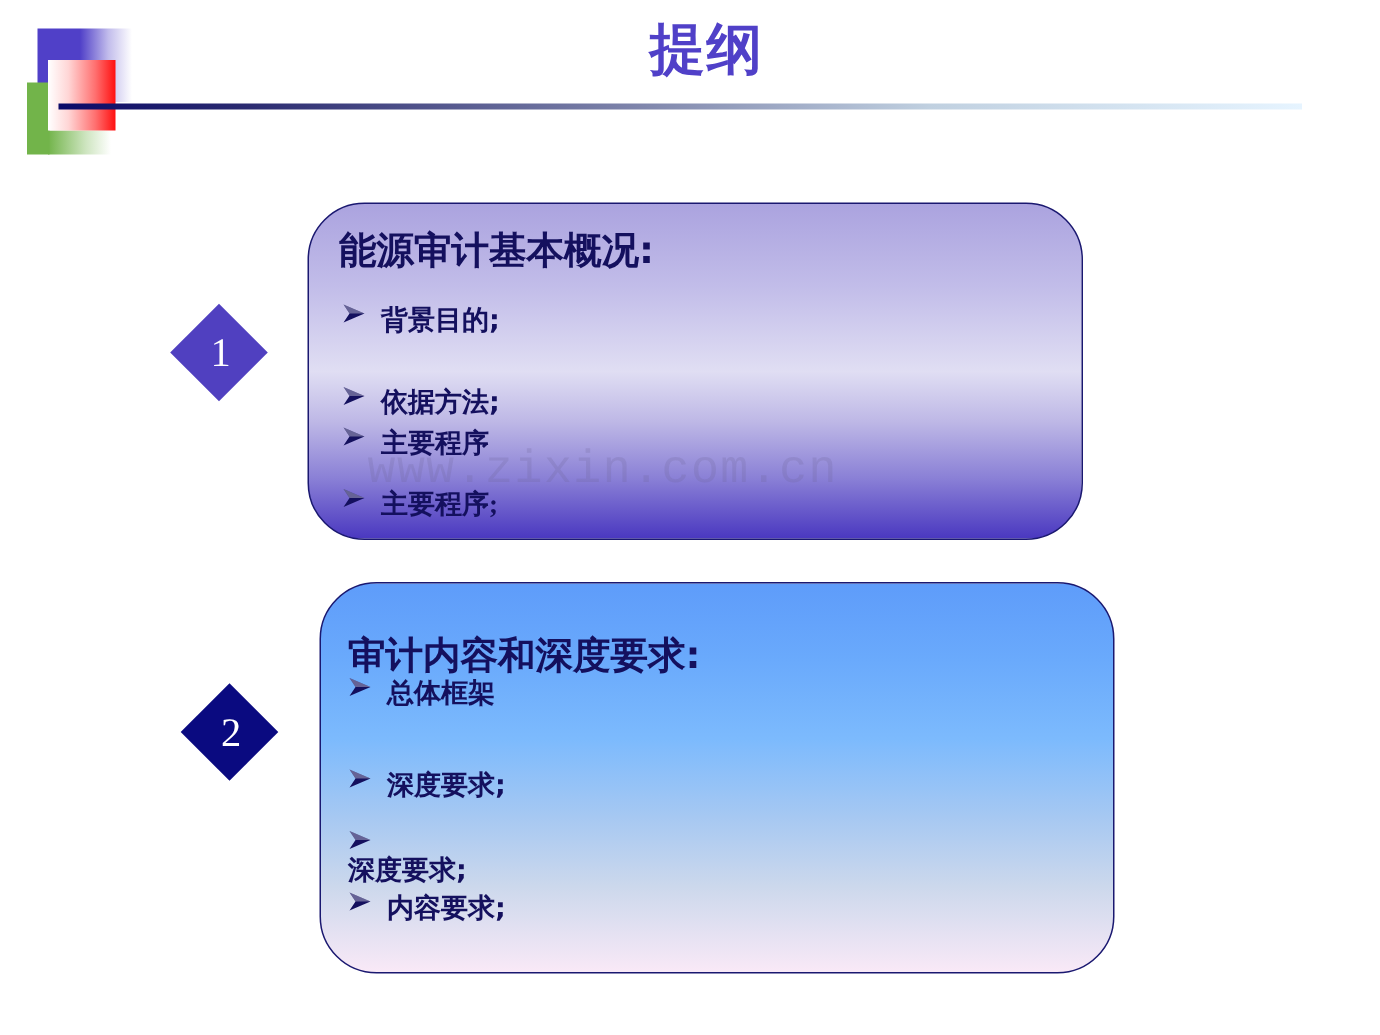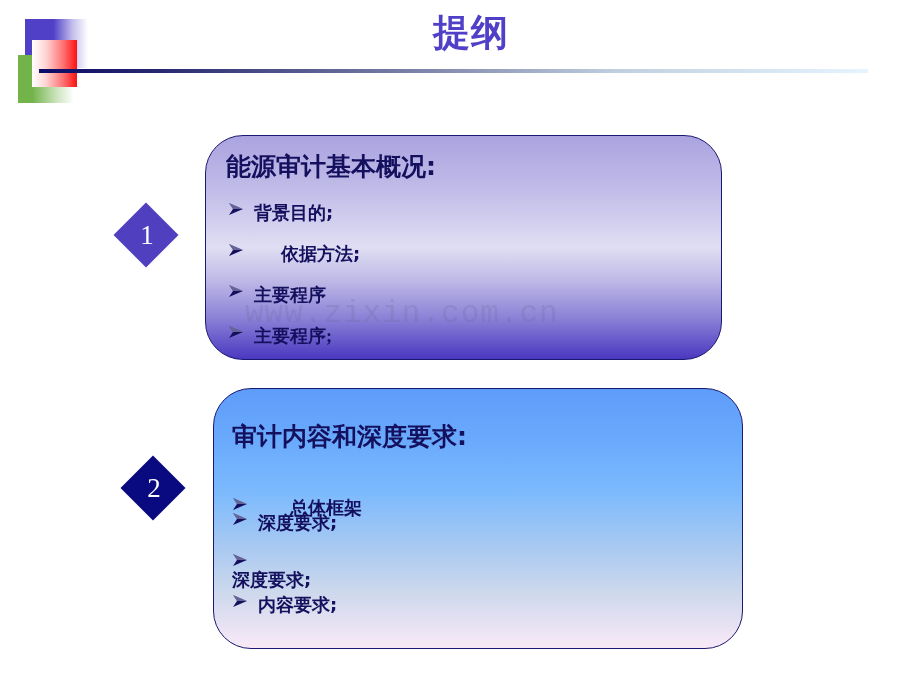--- a/index.html
+++ b/index.html
@@ -102,21 +102,21 @@
 <div class="abs box box1"></div>
 <div class="abs box-heading" style="left:226px; top:150px;">能源审计基本概况:</div>
 
 <div class="abs bullet" style="left:228px; top:201px;">
   <svg class="arrow" viewBox="0 0 16 16">
       <path d="M1 2 L15 8 L1 14 L5 8 Z" fill="#14105E"></path>
       <path d="M1 2 L15 8 L5 8 Z" fill="#ffffff" opacity="0.35"></path>
     </svg>
   <span>背景目的;</span>
 </div>
-<div class="abs bullet" style="left:228px; top:242px;gap:27px;">
+<div class="abs bullet" style="left:228px; top:256px;">
   <svg class="arrow" viewBox="0 0 16 16">
       <path d="M1 2 L15 8 L1 14 L5 8 Z" fill="#14105E"></path>
       <path d="M1 2 L15 8 L5 8 Z" fill="#ffffff" opacity="0.35"></path>
     </svg>
   <span>依据方法;</span>
 </div>
 <div class="abs bullet" style="left:228px; top:283px;">
   <svg class="arrow" viewBox="0 0 16 16">
       <path d="M1 2 L15 8 L1 14 L5 8 Z" fill="#14105E"></path>
       <path d="M1 2 L15 8 L5 8 Z" fill="#ffffff" opacity="0.35"></path>
@@ -130,21 +130,21 @@
     </svg>
   <span>主要程序;</span>
 </div>
 
 <div class="abs diamond d2"></div>
 <div class="abs diamond-label d2-label">2</div>
 
 <div class="abs box box2"></div>
 <div class="abs box-heading" style="left:232px; top:420px;">审计内容和深度要求:</div>
 
-<div class="abs bullet" style="left:232px; top:496px;gap:32px;">
+<div class="abs bullet" style="left:232px; top:450px;">
   <svg class="arrow" viewBox="0 0 16 16">
       <path d="M1 2 L15 8 L1 14 L5 8 Z" fill="#14105E"></path>
       <path d="M1 2 L15 8 L5 8 Z" fill="#ffffff" opacity="0.35"></path>
     </svg>
   <span>总体框架</span>
 </div>
 <div class="abs bullet" style="left:232px; top:511px;">
   <svg class="arrow" viewBox="0 0 16 16">
       <path d="M1 2 L15 8 L1 14 L5 8 Z" fill="#14105E"></path>
       <path d="M1 2 L15 8 L5 8 Z" fill="#ffffff" opacity="0.35"></path>

